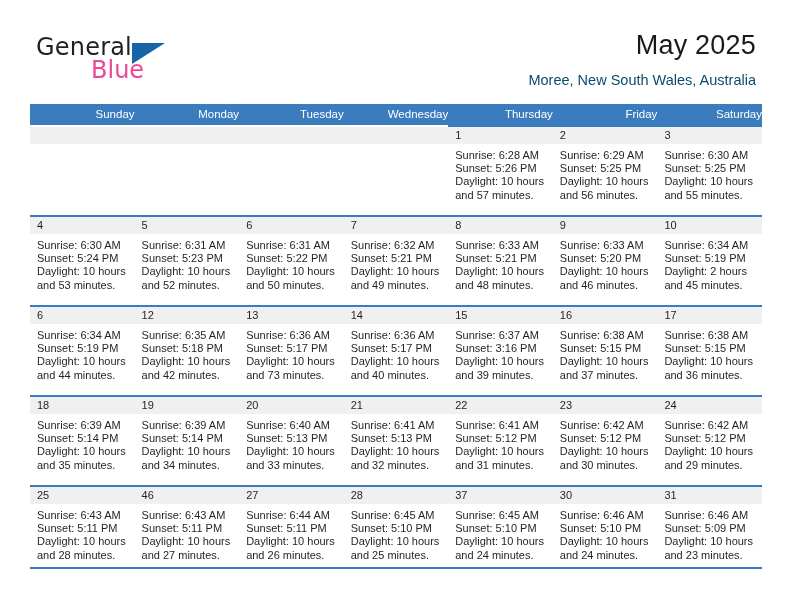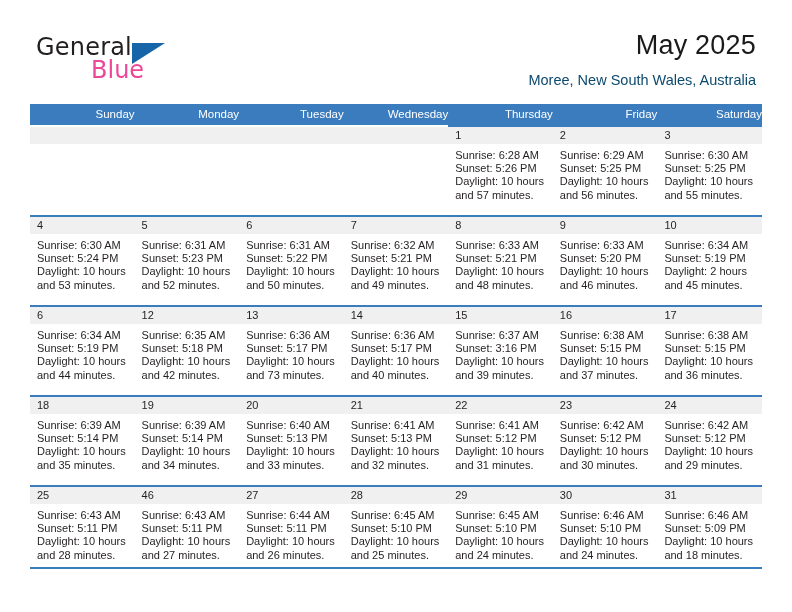--- a/index.html
+++ b/index.html
@@ -367,34 +367,34 @@
               </div>
             </td>
             <td class="daycell">
               <div class="cell-inner">
                 <div class="daynum-band">28</div>
                 <div class="details"><div>Sunrise: 6:45 AM</div><div>Sunset: 5:10 PM</div><div>Daylight: 10 hours and 25 minutes.</div></div>
               </div>
             </td>
             <td class="daycell">
               <div class="cell-inner">
-                <div class="daynum-band">29</div>
+                <div class="daynum-band">37</div>
                 <div class="details"><div>Sunrise: 6:45 AM</div><div>Sunset: 5:10 PM</div><div>Daylight: 10 hours and 24 minutes.</div></div>
               </div>
             </td>
             <td class="daycell">
               <div class="cell-inner">
                 <div class="daynum-band">30</div>
                 <div class="details"><div>Sunrise: 6:46 AM</div><div>Sunset: 5:10 PM</div><div>Daylight: 10 hours and 24 minutes.</div></div>
               </div>
             </td>
             <td class="daycell">
               <div class="cell-inner">
                 <div class="daynum-band">31</div>
-                <div class="details"><div>Sunrise: 6:46 AM</div><div>Sunset: 5:09 PM</div><div>Daylight: 10 hours and 18 minutes.</div></div>
+                <div class="details"><div>Sunrise: 6:46 AM</div><div>Sunset: 5:09 PM</div><div>Daylight: 10 hours and 23 minutes.</div></div>
               </div>
             </td>
           </tr>
         </tbody>
     </table>
   </div>
 
   <div class="bottom-rule"></div>
 
 </div>

